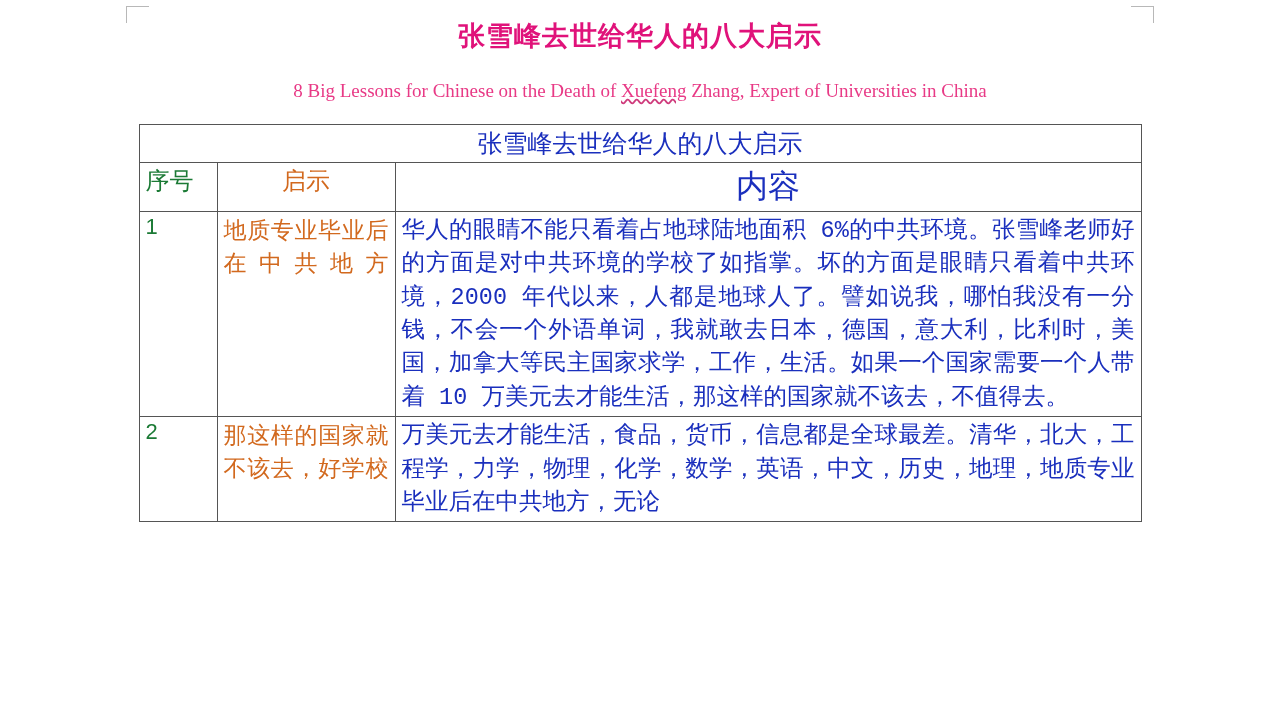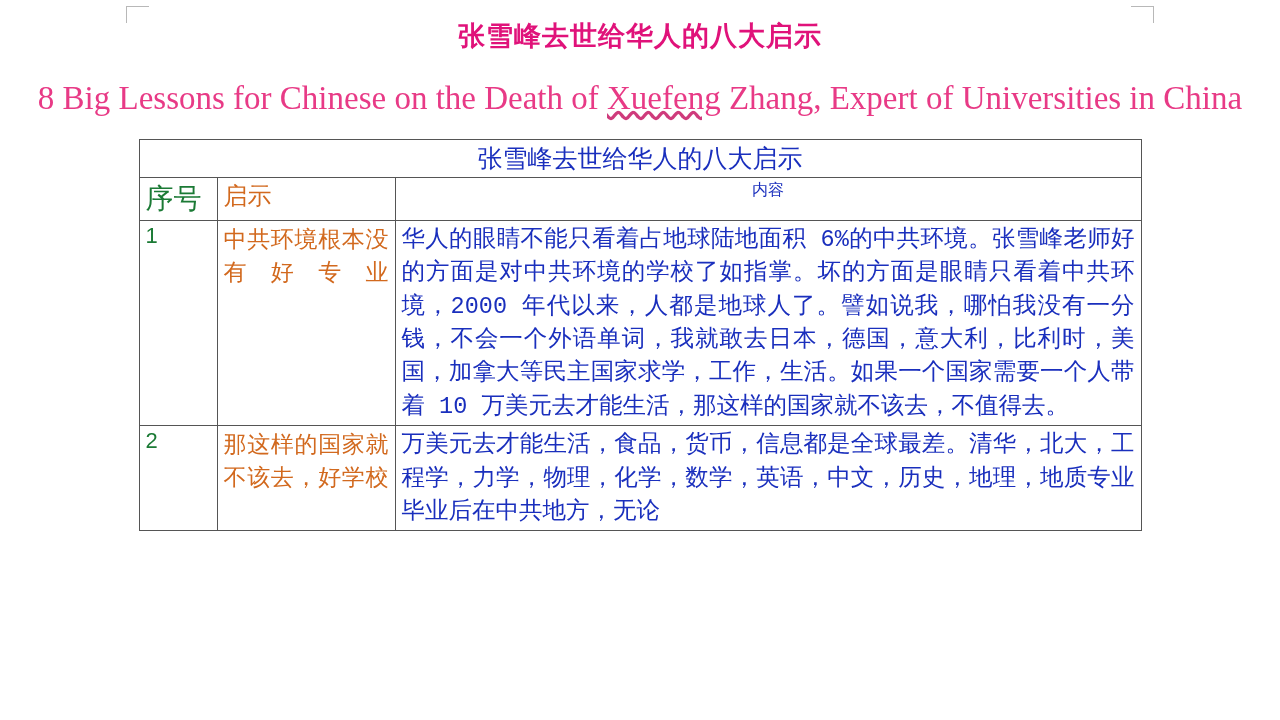--- a/index.html
+++ b/index.html
@@ -40,21 +40,21 @@
     color: #e0127a;
     font-size: 27px;
     font-weight: bold;
     margin-top: 18px;
     letter-spacing: 1px;
     font-family: "Liberation Sans", sans-serif;
   }
   .title-en {
     text-align: center;
     color: #e83a86;
-    font-size: 33px;
+    font-size: 19px;
     margin-top: 26px;
     font-family: "Liberation Serif", serif;
   }
   .title-en .underlined {
     text-decoration: underline;
     text-decoration-style: wavy;
     text-decoration-color: #cf3b7c;
   }
   .byline {
     text-align: center;
@@ -77,33 +77,34 @@
   }
   .tbl-title {
     text-align: center;
     color: #1a2fbd;
     font-size: 25px;
     font-family: "Liberation Sans", sans-serif;
     padding: 8px 4px 10px 4px;
   }
   .hdr-num {
     color: #1b7a35;
-    font-size: 28px;
+    font-size: 24px;
     font-family: "Liberation Sans", sans-serif;
     padding: 4px 8px 8px 8px;
   }
   .hdr-lesson {
     color: #d2691e;
     font-size: 24px;
     font-family: "Liberation Sans", sans-serif;
     padding: 4px 8px 8px 8px;
+    text-align: center;
   }
   .hdr-content {
     color: #1a2fbd;
-    font-size: 16px;
+    font-size: 32px;
     text-align: center;
     font-family: "Liberation Sans", sans-serif;
     padding: 4px 8px 8px 8px;
     margin-left: 42px;
   }
   td.c-num {
     color: #1b7a35;
     font-size: 22px;
     font-family: "Liberation Sans", sans-serif;
     width: 78px;
@@ -156,21 +157,21 @@
       <tr>
         <td class="tbl-title" colspan="3">张雪峰去世给华人的八大启示</td>
       </tr>
       <tr>
         <td class="hdr-num">序号</td>
         <td class="hdr-lesson">启示</td>
         <td class="hdr-content">内容</td>
       </tr>
       <tr>
         <td class="c-num">1</td>
-        <td class="c-lesson">中共环境根本没有好专业</td>
+        <td class="c-lesson">地质专业毕业后在中共地方</td>
         <td class="c-content">华人的眼睛不能只看着占地球陆地面积 6%的中共环境。张雪峰老师好的方面是对中共环境的学校了如指掌。坏的方面是眼睛只看着中共环境，2000 年代以来，人都是地球人了。譬如说我，哪怕我没有一分钱，不会一个外语单词，我就敢去日本，德国，意大利，比利时，美国，加拿大等民主国家求学，工作，生活。如果一个国家需要一个人带着 10 万美元去才能生活，那这样的国家就不该去，不值得去。</td>
       </tr>
       <tr>
         <td class="c-num">2</td>
         <td class="c-lesson">那这样的国家就不该去，好学校</td>
         <td class="c-content">万美元去才能生活，食品，货币，信息都是全球最差。清华，北大，工程学，力学，物理，化学，数学，英语，中文，历史，地理，地质专业毕业后在中共地方，无论</td>
       </tr>
     </tbody>
   </table>
 

